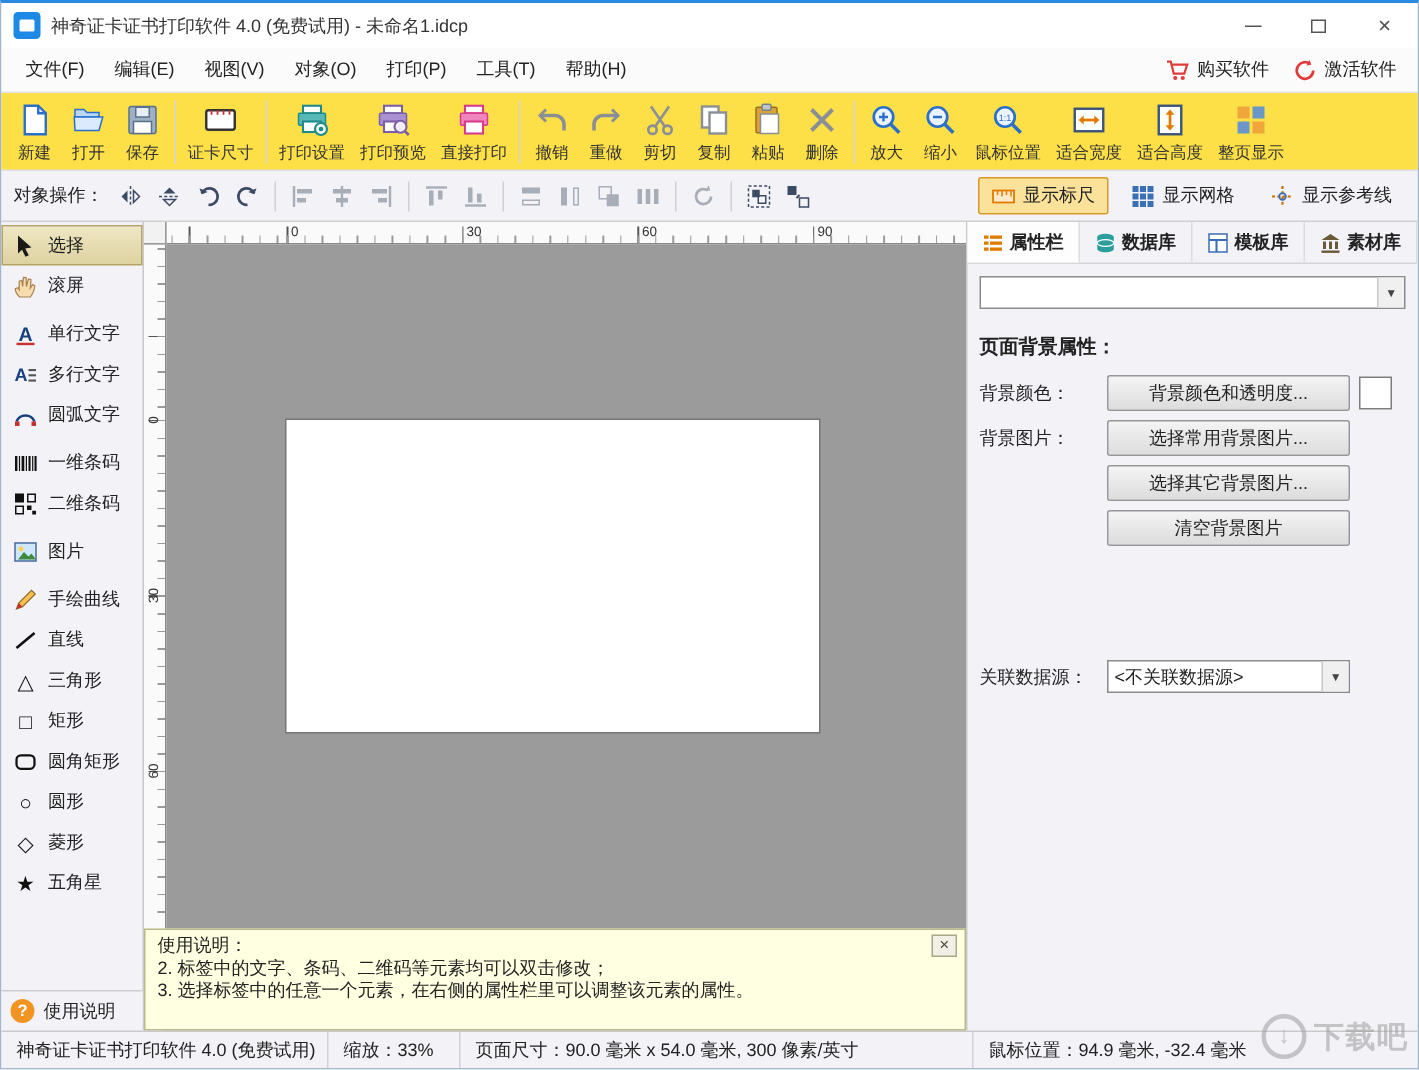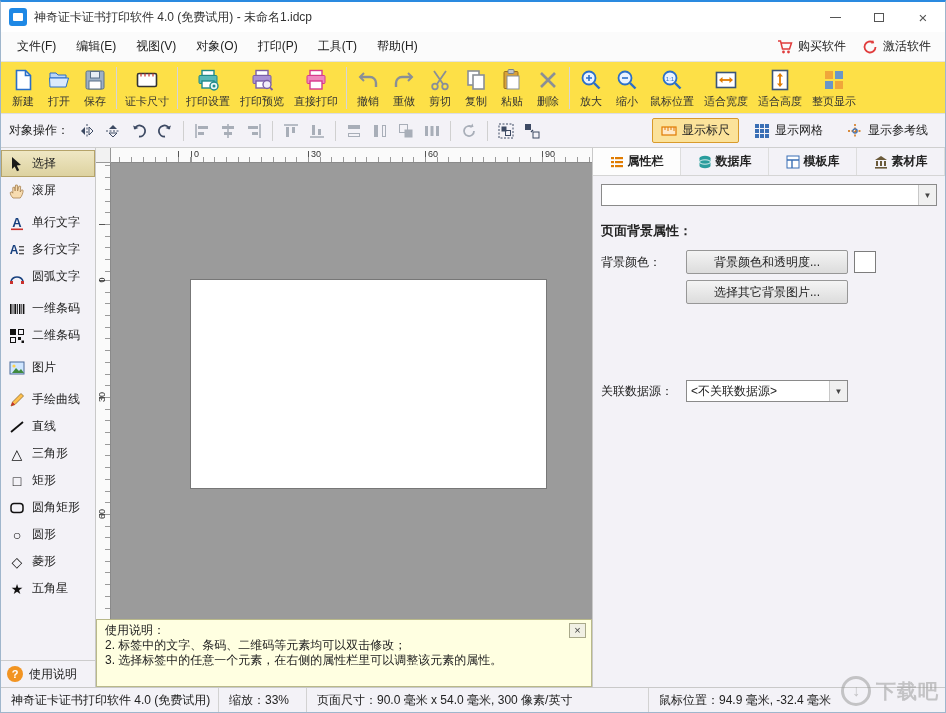--- a/index.html
+++ b/index.html
@@ -63,21 +63,21 @@
   .vruler{position:absolute;left:0;top:15px;bottom:0;width:15px;background-color:#fafafa;border-right:1px solid #8a8a8a;z-index:3;
     background-image:repeating-linear-gradient(to bottom,#9a9a9a 0 1px,transparent 1px 11.7px),repeating-linear-gradient(to bottom,#555 0 1px,transparent 1px 117px);
     background-size:5px auto,11px auto;background-repeat:repeat-y;background-position:right 0 top 117px,right 0 top 117px;}
   .vnum{position:absolute;left:-3px;width:18px;text-align:center;font-size:9px;color:#333;transform:rotate(-90deg);}
   .card{position:absolute;left:95px;top:132px;width:355px;height:208px;background:#fff;box-shadow:0 0 0 1px #777;}
 
   .infobox{position:absolute;left:0;right:0;bottom:0;height:68px;background:#ffffe1;border:1px solid #b9b98a;padding:3px 10px 3px 8px;font-size:12px;line-height:15px;z-index:5;color:#222;}
   .infobox-close{position:absolute;right:5px;top:3px;width:17px;height:15px;border:1px solid #a9a98a;background:#f1f0e4;display:flex;align-items:center;justify-content:center;font-size:11px;color:#444;line-height:1;}
 
   
-  .rpanel{width:353px;background:#f3f2f7;border-left:1px solid #c9c9c9;display:flex;flex-direction:column;flex:0 0 auto;}
+  .rpanel{width:301px;background:#f3f2f7;border-left:1px solid #c9c9c9;display:flex;flex-direction:column;flex:0 0 auto;}
   .rtabs{height:28px;display:flex;border-bottom:1px solid #d5d5d5;flex:0 0 auto;}
   .rtab{flex:1;display:flex;align-items:center;justify-content:center;gap:4px;font-weight:bold;font-size:12px;border-right:1px solid #ddd;white-space:nowrap;}
   .rtab.active{background:#fdfdfd;}
   .rbody{flex:1;display:flex;flex-direction:column;padding:8px 8px 4px;min-height:0;}
   .combo{height:22px;background:#fff;border:1px solid #8a8a8a;display:flex;align-items:center;padding-left:4px;}
   .combo-arrow{margin-left:auto;width:18px;height:100%;display:flex;align-items:center;justify-content:center;border-left:1px solid #c8c8c8;background:#f0f0f0;font-size:8px;color:#444;}
   .section-title{font-weight:bold;font-size:13px;margin:16px 0 10px;}
   .prow{display:flex;align-items:center;margin-bottom:6px;}
   .plabel{width:85px;white-space:nowrap;}
   .rbtn{width:162px;height:24px;background:linear-gradient(#f4f4f4,#dcdcdc);border:1px solid #979797;border-radius:2px;display:flex;align-items:center;justify-content:center;white-space:nowrap;color:#222;}
@@ -731,22 +731,29 @@
       <div class="rbody">
         <div class="combo">
           <span class="combo-arrow">▼</span>
         </div>
         <div class="section-title">页面背景属性：</div>
         <div class="prow">
           <span class="plabel">背景颜色：</span>
           <span class="rbtn">背景颜色和透明度...</span>
           <span class="swatch"></span>
         </div>
+        <div class="prow">
+          <span class="plabel">背景图片：</span>
+          <span class="rbtn">选择常用背景图片...</span>
+        </div>
         <div class="prow indent">
           <span class="rbtn">选择其它背景图片...</span>
+        </div>
+        <div class="prow indent">
+          <span class="rbtn">清空背景图片</span>
         </div>
         <div class="prow dsrow">
           <span class="plabel">关联数据源：</span>
           <span class="dscombo">
             <span>&lt;不关联数据源&gt;</span>
             <span class="combo-arrow">▼</span>
           </span>
         </div>
       </div>
     </div>

